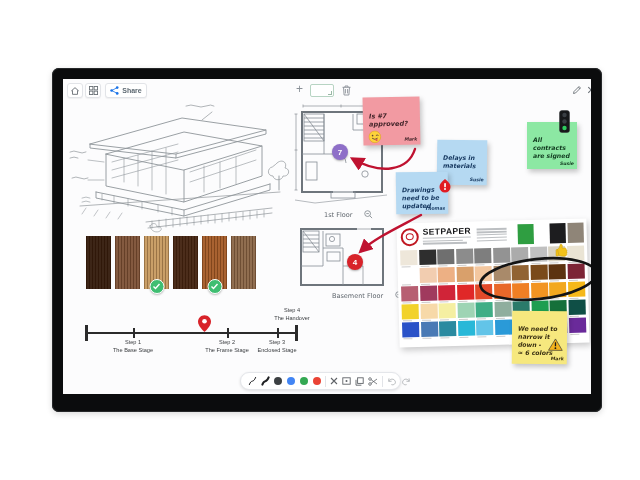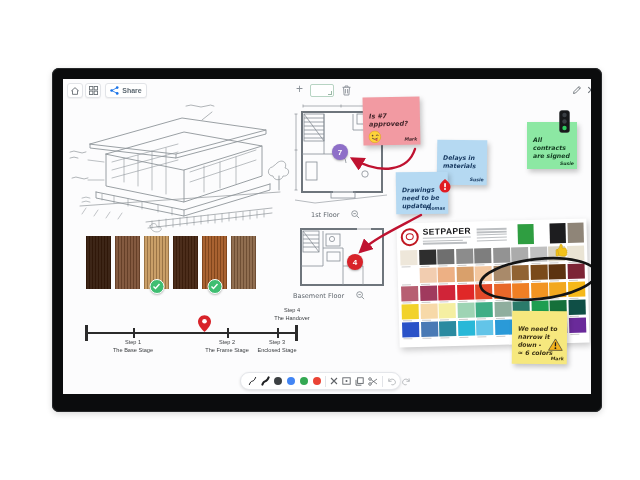--- a/index.html
+++ b/index.html
@@ -55,23 +55,23 @@
   .wood{width:25px;height:53px;position:relative;
         background-image:repeating-linear-gradient(90deg,rgba(40,18,4,.28) 0 1px,rgba(255,255,255,.05) 1px 3px);}
   .check{position:absolute;left:50%;bottom:-5px;transform:translateX(-50%);width:13px;height:13px;
          border-radius:50%;background:#3fbe72;border:1.5px solid #fff;display:flex;
          align-items:center;justify-content:center;box-shadow:0 1px 2px rgba(0,0,0,.25);}
 
   
   .plan1{position:absolute;left:230px;top:23px;}
   .plan2{position:absolute;left:234px;top:147px;}
   .plan-label{position:absolute;font-size:6.5px;color:#5f666d;display:flex;align-items:center;
-              gap:12px;font-family:"DejaVu Sans",sans-serif;}
+              gap:12px;font-family:"DejaVu Sans",sans-serif;margin-left:13px;}
   .lbl1{left:248px;top:131px;}
-  .lbl2{left:230px;top:212px;}
+  .lbl2{left:256px;top:212px;}
   .marker{position:absolute;width:16px;height:16px;border-radius:50%;color:#fff;font-size:8px;
           font-weight:bold;display:flex;align-items:center;justify-content:center;z-index:4;
           box-shadow:0 1px 2px rgba(0,0,0,.3);}
   .marker7{left:269px;top:65px;background:#8e6fc8;}
   .marker4{left:284px;top:175px;background:#d8232a;}
 
   
   .palette-card{position:absolute;left:335px;top:142px;width:190px;height:124px;background:#fff;
                 box-shadow:2px 3px 6px rgba(0,0,0,.2);transform:rotate(-1.5deg);padding:3px;
                 box-sizing:border-box;z-index:3;}

